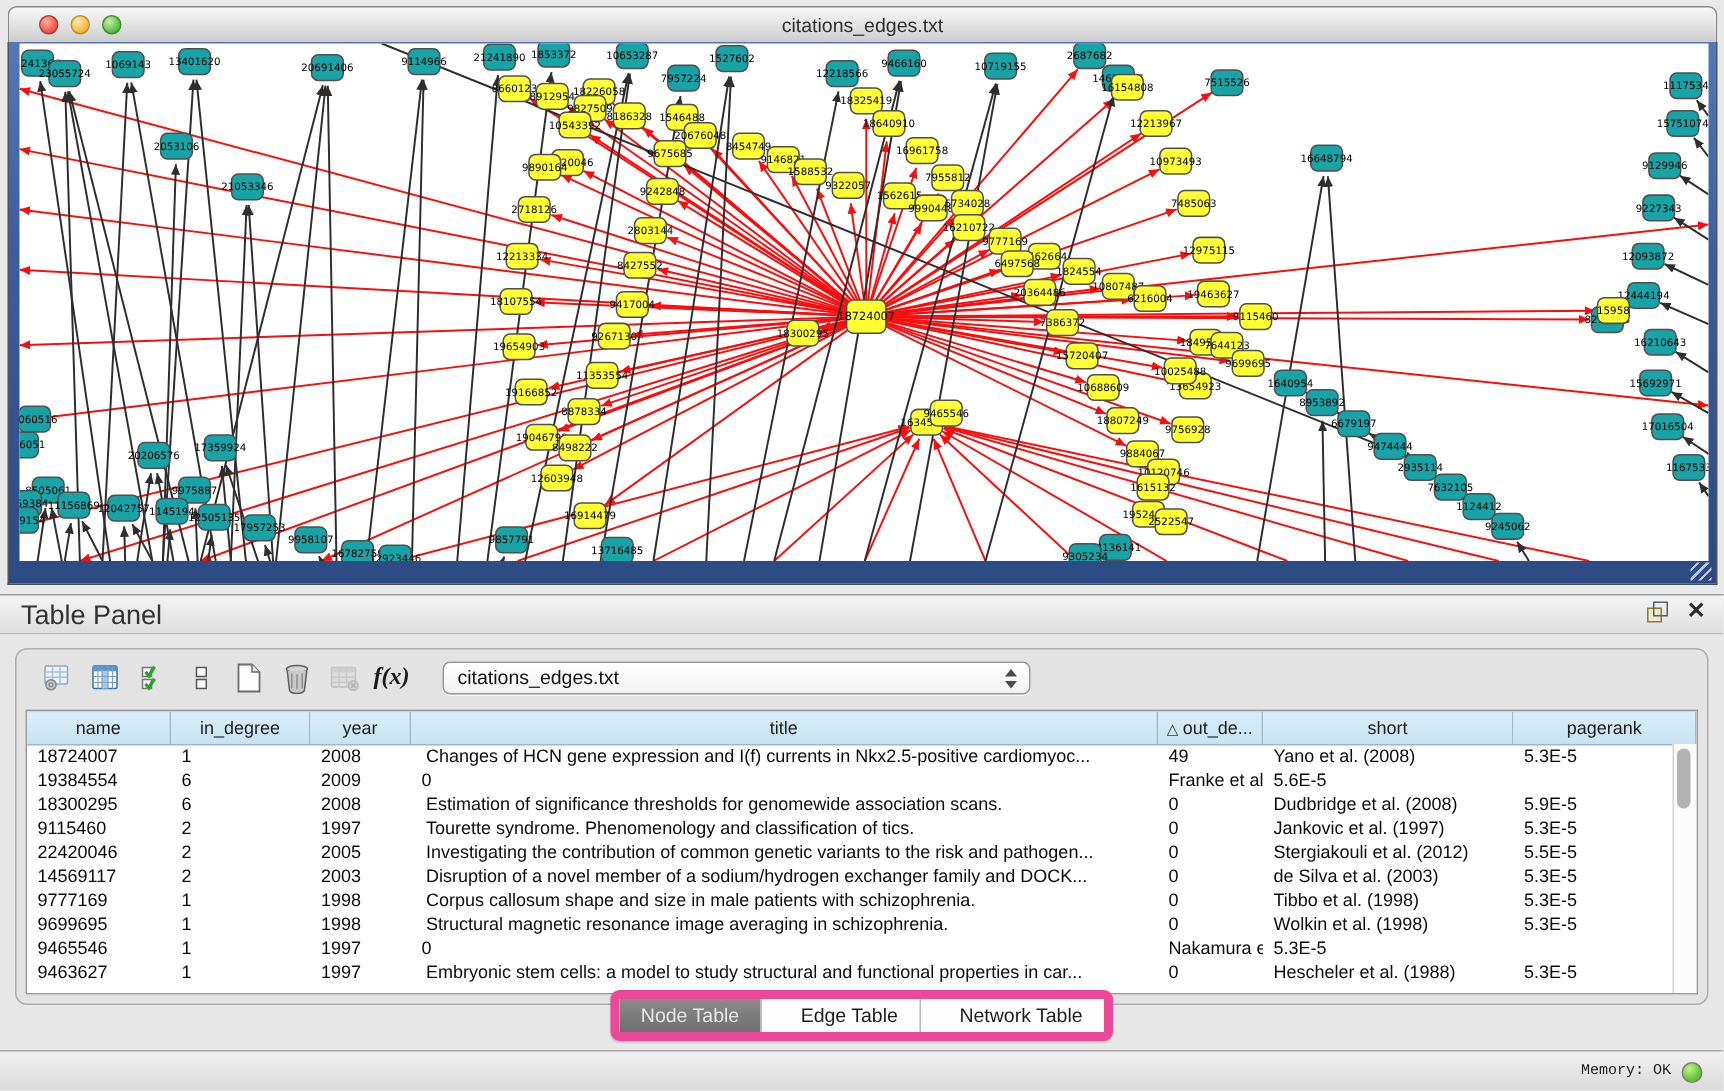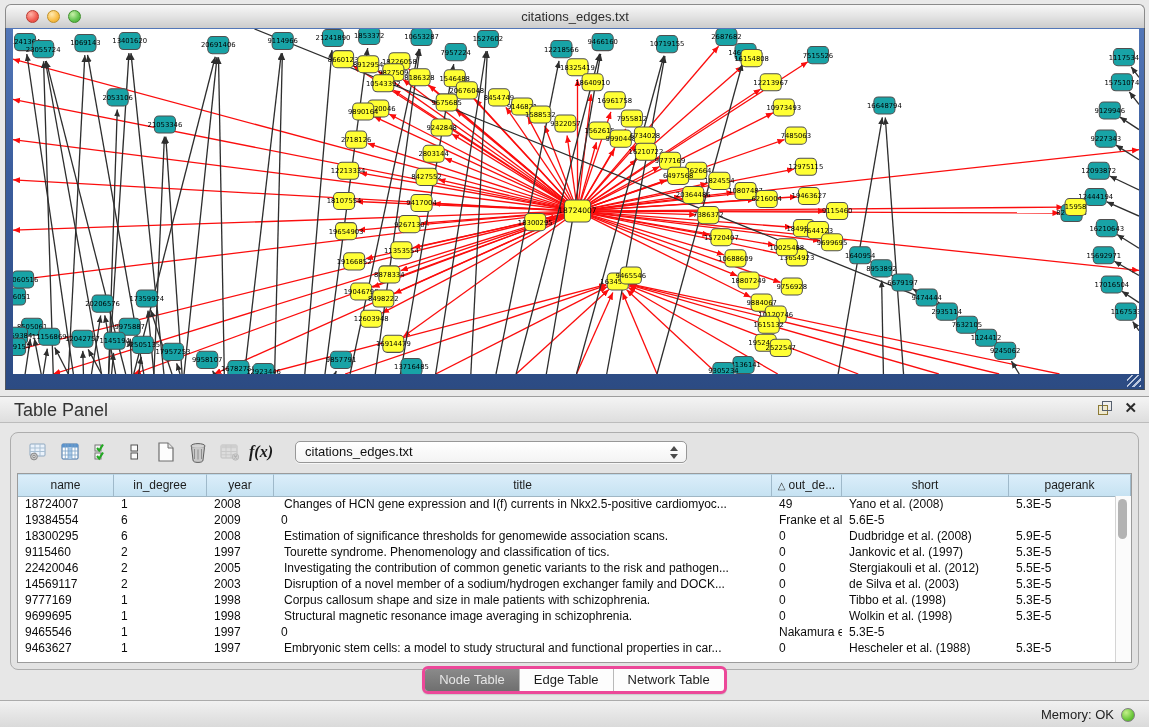--- a/index.html
+++ b/index.html
@@ -82,34 +82,34 @@
   }
   .th .sort{font-size:10px;margin-right:3px;color:#333;}
   .tbody{position:absolute;top:22px;left:0;right:15px;bottom:0;overflow:hidden;}
   .tr{display:grid;grid-template-columns:96px 93px 67px 498px 70px 167px 1fr;height:16px;cursor:default;}
   .td{font-size:12px;color:#0c0c0c;line-height:16px;padding-left:7px;overflow:hidden;white-space:nowrap;box-sizing:border-box;}
   .td.title-cell{padding-left:10px;}
   .vscroll{position:absolute;top:22px;right:0;bottom:0;width:15px;background:#fbfbfb;border-left:1px solid #d4d4d4;}
   .vthumb{position:absolute;top:3px;left:2px;width:9px;height:40px;border-radius:5px;background:#b3b3b3;cursor:pointer;}
   
   .tab-bar{position:absolute;left:0;right:0;bottom:6px;display:flex;justify-content:center;}
-  .seg{display:flex;border:3px solid #ec4899;border-radius:6px;overflow:hidden;background:#fdfdfd;box-shadow:0 1px 1px rgba(0,0,0,.12);}
+  .seg{display:flex;border:6px solid #ec4899;border-radius:6px;overflow:hidden;background:#fdfdfd;box-shadow:0 1px 1px rgba(0,0,0,.12);gap:12px;}
   .seg button{
     font-family:"Liberation Sans",sans-serif;font-size:13px;padding:3px 14px;border:none;background:transparent;
     color:#1d1d1d;border-right:1px solid #b9b9b9;cursor:pointer;line-height:16px;
   }
   .seg button:last-child{border-right:none;}
   .seg button.sel{background:linear-gradient(#8a8a8a,#6f6f6f);color:#e6e6e6;}
   
   .status-bar{
     position:absolute;left:0;bottom:0;width:100%;height:27px;box-sizing:border-box;
     background:linear-gradient(#f1f1f1,#dadada);border-top:1px solid #ababab;
   }
   .mem{position:absolute;right:14px;top:0;height:27px;display:flex;align-items:center;gap:7px;}
-  .mem-label{font-size:13px;color:#222;}
+  .mem-label{font-size:10px;color:#222;font-family:Liberation Mono, monospace;}
   .mem-dot{width:14px;height:14px;border-radius:50%;box-sizing:border-box;
     background:radial-gradient(circle at 35% 30%,#c4f08a,#64c435 65%,#4ea526);border:1px solid #7e7e7e;}
 </style>
 </head>
 <body>
 
 <div class="net-window">
   <div class="titlebar">
     <div class="lights">
       <div class="light red"></div>

